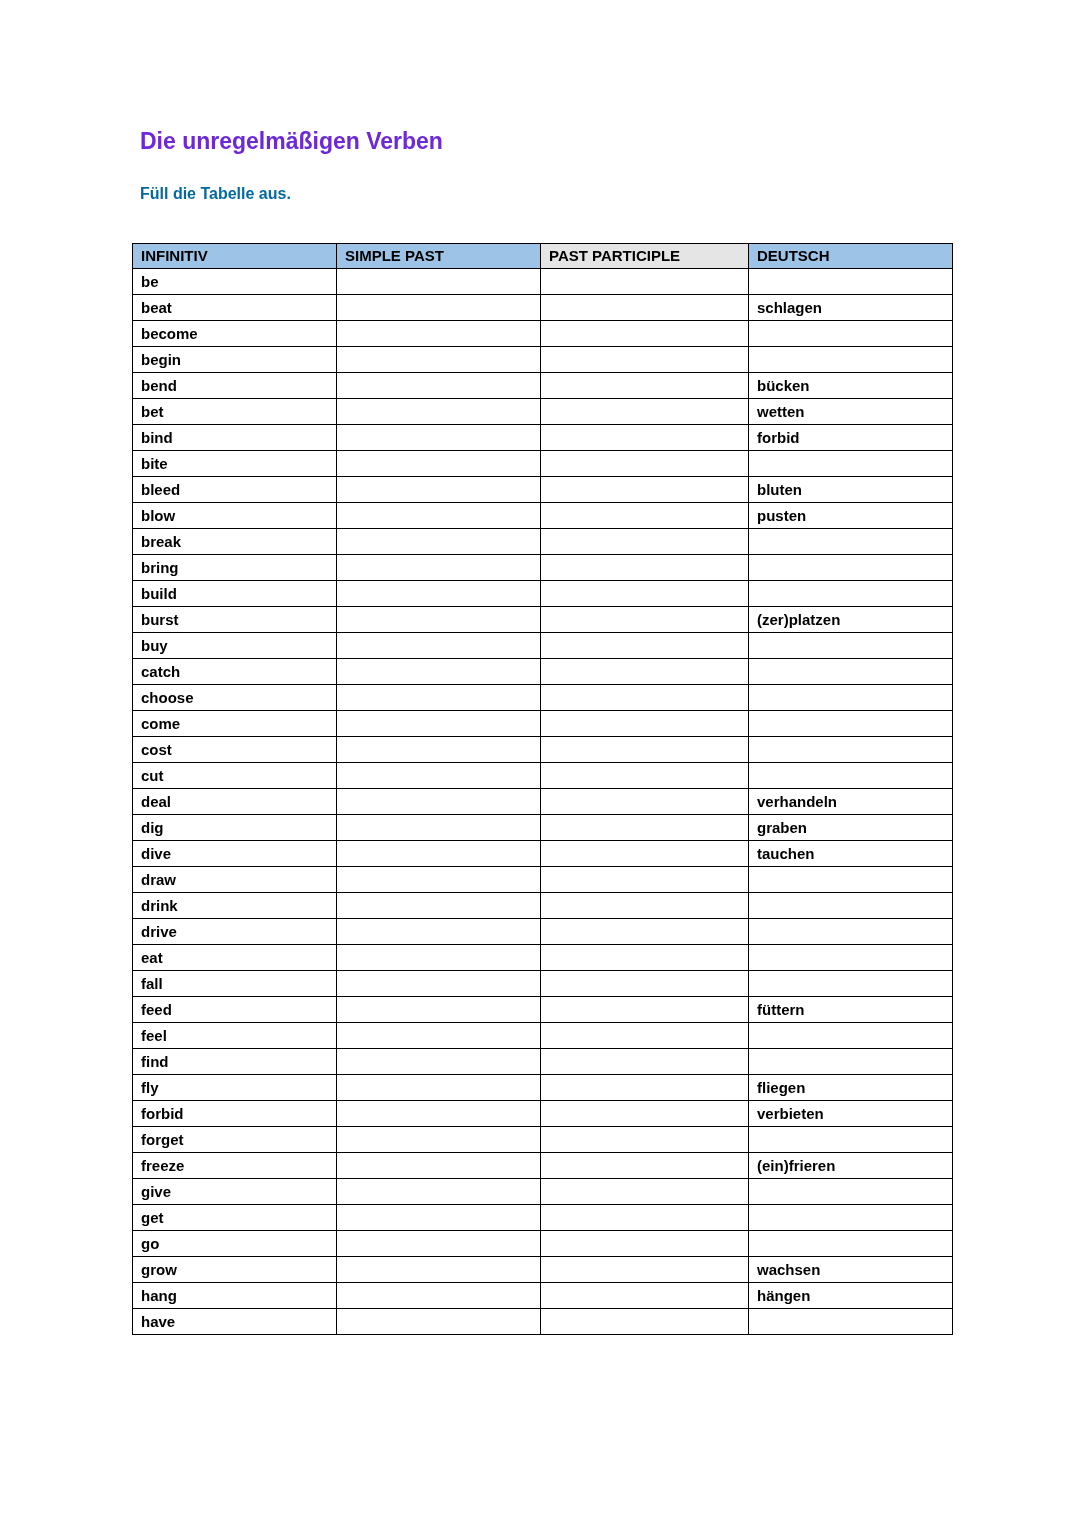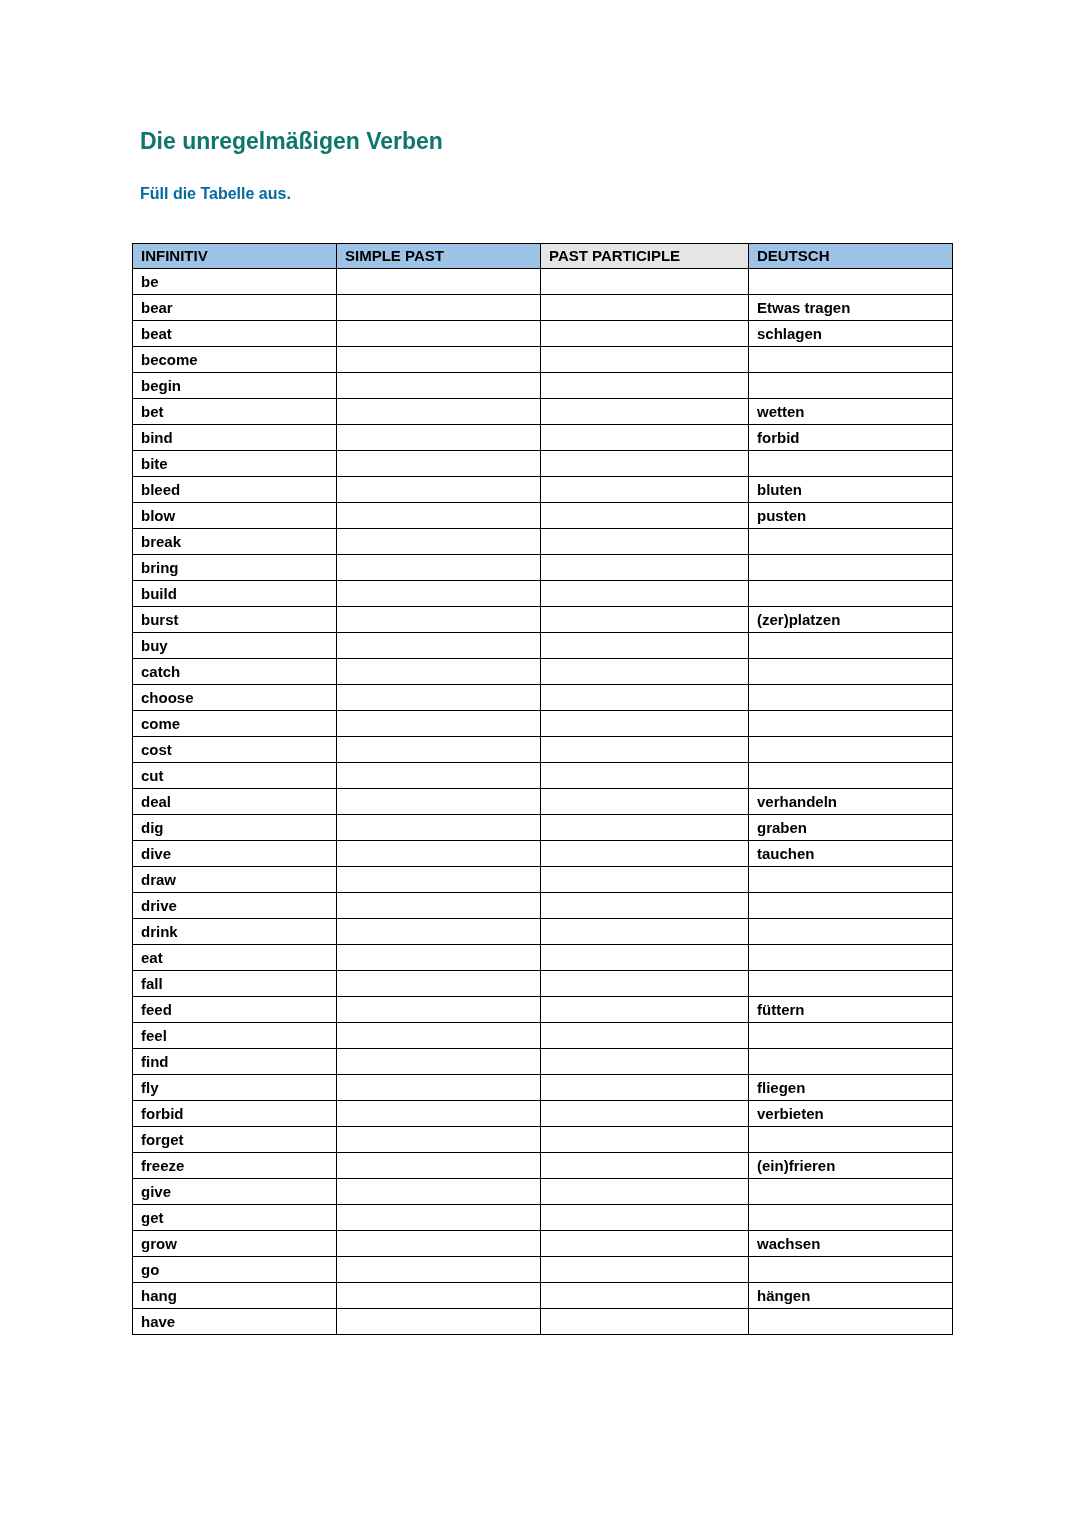--- a/index.html
+++ b/index.html
@@ -14,21 +14,21 @@
   }
   .page {
     width: 1080px;
     min-height: 1527px;
     background: #ffffff;
     padding: 128px 128px 0 140px;
   }
   .doc-title {
     font-size: 23px;
     font-weight: bold;
-    color: #0f766e;
+    color: #6d28d9;
     margin-bottom: 30px;
   }
   .doc-subtitle {
     font-size: 16px;
     font-weight: bold;
     color: #0369a1;
     margin-bottom: 40px;
   }
   table.verb-table {
     border-collapse: collapse;
@@ -80,44 +80,44 @@
         </tr>
     </thead>
     <tbody>
         <tr>
           <td>be</td>
           <td></td>
           <td></td>
           <td></td>
         </tr>
         <tr>
-          <td>bear</td>
-          <td></td>
-          <td></td>
-          <td>Etwas tragen</td>
-        </tr>
-        <tr>
           <td>beat</td>
           <td></td>
           <td></td>
           <td>schlagen</td>
         </tr>
         <tr>
           <td>become</td>
           <td></td>
           <td></td>
           <td></td>
         </tr>
         <tr>
           <td>begin</td>
           <td></td>
           <td></td>
           <td></td>
         </tr>
         <tr>
+          <td>bend</td>
+          <td></td>
+          <td></td>
+          <td>bücken</td>
+        </tr>
+        <tr>
           <td>bet</td>
           <td></td>
           <td></td>
           <td>wetten</td>
         </tr>
         <tr>
           <td>bind</td>
           <td></td>
           <td></td>
           <td>forbid</td>
@@ -218,32 +218,32 @@
           <td></td>
           <td>tauchen</td>
         </tr>
         <tr>
           <td>draw</td>
           <td></td>
           <td></td>
           <td></td>
         </tr>
         <tr>
+          <td>drink</td>
+          <td></td>
+          <td></td>
+          <td></td>
+        </tr>
+        <tr>
           <td>drive</td>
           <td></td>
           <td></td>
           <td></td>
         </tr>
         <tr>
-          <td>drink</td>
-          <td></td>
-          <td></td>
-          <td></td>
-        </tr>
-        <tr>
           <td>eat</td>
           <td></td>
           <td></td>
           <td></td>
         </tr>
         <tr>
           <td>fall</td>
           <td></td>
           <td></td>
           <td></td>
@@ -296,30 +296,30 @@
           <td></td>
           <td></td>
         </tr>
         <tr>
           <td>get</td>
           <td></td>
           <td></td>
           <td></td>
         </tr>
         <tr>
+          <td>go</td>
+          <td></td>
+          <td></td>
+          <td></td>
+        </tr>
+        <tr>
           <td>grow</td>
           <td></td>
           <td></td>
           <td>wachsen</td>
-        </tr>
-        <tr>
-          <td>go</td>
-          <td></td>
-          <td></td>
-          <td></td>
         </tr>
         <tr>
           <td>hang</td>
           <td></td>
           <td></td>
           <td>hängen</td>
         </tr>
         <tr>
           <td>have</td>
           <td></td>

